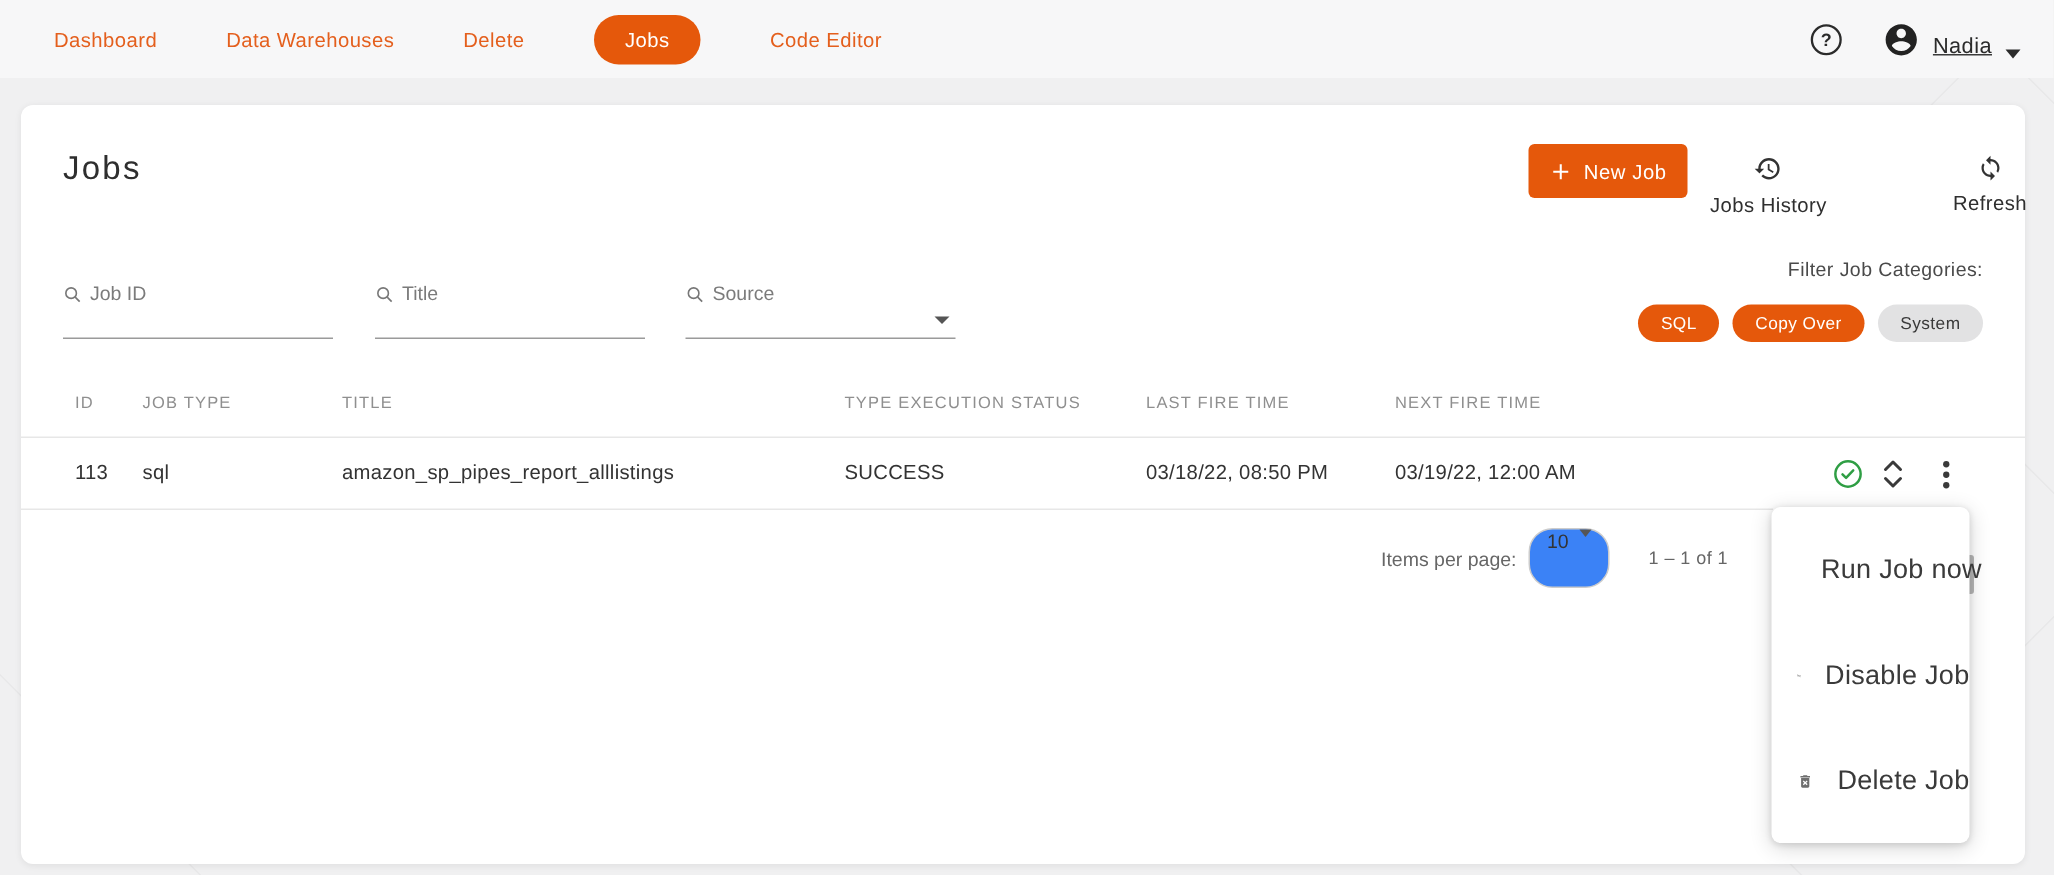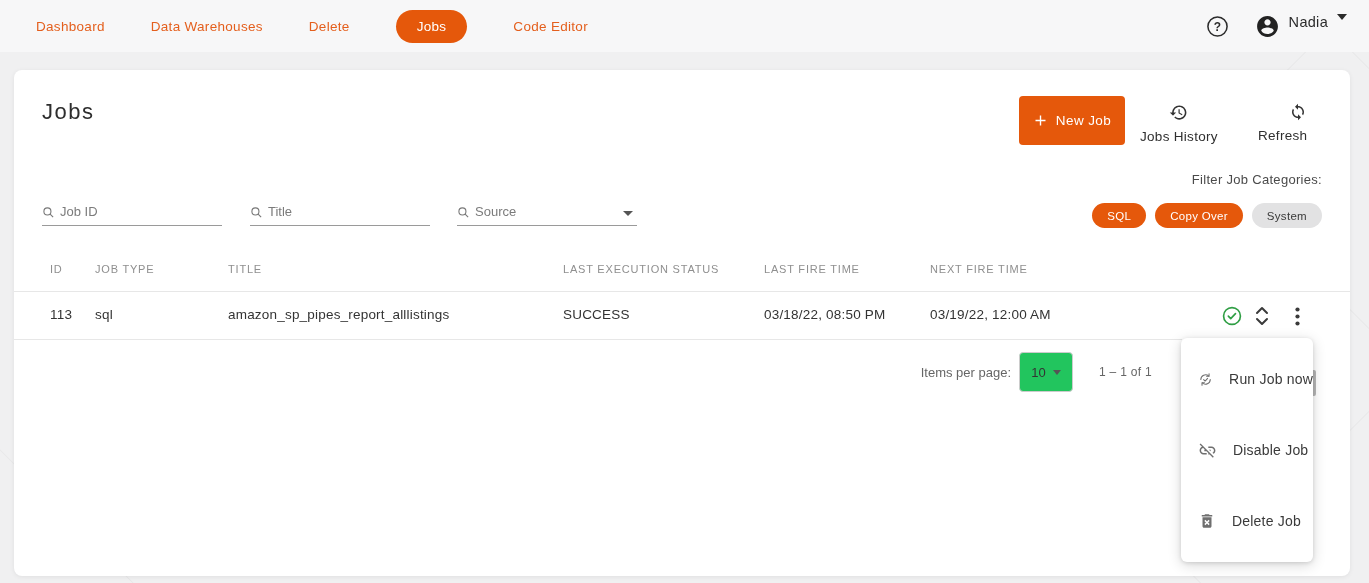--- a/index.html
+++ b/index.html
@@ -8,62 +8,62 @@
   .deco { position:absolute; border:1px solid rgba(0,0,0,0.035); transform:rotate(45deg); border-radius:28px; pointer-events:none; }
 
   
   .topbar { position:absolute; left:0; top:0; width:1369px; height:52px; background:#f7f7f8; display:flex; align-items:center; z-index:2; }
   .brand { display:flex; align-items:center; gap:8px; margin-left:8px; }
   .brand-name { font-size:26px; font-weight:600; letter-spacing:.5px; color:#23244d; margin-top:-4px; }
   .nav { display:flex; align-items:center; margin-left:36px; gap:46px; }
   .nav a { font-size:13.5px; color:#e45f1d; text-decoration:none; letter-spacing:.3px; }
   .nav a.pill { background:#e5580b; color:#fff; padding:9px 21px; border-radius:18px; }
   .top-right { position:absolute; right:22px; top:0; height:52px; display:flex; align-items:center; gap:26px; }
-  .user { display:flex; align-items:flex-start; gap:9px; cursor:pointer; }
+  .user { display:flex; align-items:flex-end; gap:9px; cursor:pointer;text-decoration:underline; }
   .user-name { font-size:14.5px; color:#2b2b2b; letter-spacing:.3px; }
   .caret { width:0; height:0; border-left:5px solid transparent; border-right:5px solid transparent; border-top:6px solid #2b2b2b; }
 
   
   .card { position:absolute; left:14px; top:70px; width:1336px; height:506px; background:#fff; border-radius:8px; box-shadow:0 1px 5px rgba(0,0,0,.07); z-index:1; }
   .page-title { position:absolute; left:28px; top:29px; font-size:22px; letter-spacing:1.5px; color:#2e2e2e; font-weight:400; }
 
-  .btn-new { position:absolute; left:1005px; top:26px; width:106px; height:49px; background:#e5580b; border:none; border-radius:4px; color:#fff; font-size:13.5px; letter-spacing:.4px; display:flex; align-items:center; justify-content:center; gap:8px; cursor:pointer; font-family:inherit; }
+  .btn-new { position:absolute; left:1005px; top:26px; width:106px; height:36px; background:#e5580b; border:none; border-radius:4px; color:#fff; font-size:13.5px; letter-spacing:.4px; display:flex; align-items:center; justify-content:center; gap:8px; cursor:pointer; font-family:inherit; }
   .tool-link { position:absolute; top:33px; display:flex; align-items:center; gap:7px; font-size:13.5px; color:#2f2f2f; cursor:pointer; letter-spacing:.3px;flex-direction:column; }
   .tool-history { left:1126px; }
-  .tool-refresh { left:1244px;align-items:flex-end; }
+  .tool-refresh { left:1288px; }
 
   .filter-label { position:absolute; right:28px; top:102px; font-size:13px; color:#4a4a4a; letter-spacing:.3px; }
   .chips { position:absolute; right:28px; top:133px; display:flex; gap:9px; }
   .chip { height:25px; border-radius:13px; padding:0 15px; display:flex; align-items:center; font-size:11.5px; letter-spacing:.3px; cursor:pointer; }
   .chip.on { background:#e5580b; color:#fff; }
   .chip.off { background:#e2e2e3; color:#3a3a3a; }
 
-  .field { position:absolute; top:126px; width:180px; height:30px; border-bottom:1px solid #9a9a9a; display:flex; align-items:flex-end; padding-bottom:6px; gap:5px; }
+  .field { position:absolute; top:126px; width:180px; height:30px; border-bottom:1px solid #9a9a9a; display:flex; align-items:flex-end; padding-bottom:22px; gap:5px; }
   .field input { border:none; outline:none; width:130px; font-size:13px; color:#444; background:transparent; font-family:inherit; }
   .field input::placeholder { color:#7b7b7b; }
   .field .dd-caret { position:absolute; right:4px; bottom:9px; width:0; height:0; border-left:5px solid transparent; border-right:5px solid transparent; border-top:5px solid #555; }
   .f1 { left:28px; } .f2 { left:236px; } .f3 { left:443px; cursor:pointer; }
 
   .thead { position:absolute; left:0; top:178px; width:1336px; height:44px; border-bottom:1px solid #e7e7e7;text-align:center; }
   .thead span { position:absolute; top:15px; font-size:11px; color:#8f8f8f; letter-spacing:.8px; }
   .trow { position:absolute; left:0; top:222px; width:1168px; height:48px; border-bottom:1px solid #e7e7e7; }
   .trow span { position:absolute; top:15px; font-size:13.5px; color:#333; letter-spacing:.2px; }
   .cx0{left:36px;} .cx1{left:81px;} .cx2{left:214px;} .cx3{left:549px;} .cx4{left:750px;} .cx5{left:916px;}
   .row-ic { position:absolute; top:13px; width:22px; height:22px; display:flex; align-items:center; justify-content:center; cursor:pointer; }
 
   .pag-label { position:absolute; right:339px; top:295px; font-size:13px; color:#666; }
-  .pp-select { position:absolute; left:1005px; top:282px; width:54px; height:40px; border:1px solid #ccc; border-radius:4px; display:flex; align-items:center; justify-content:center; gap:7px; font-size:13px; color:#333; cursor:pointer; background:#22c55e; }
+  .pp-select { position:absolute; left:1005px; top:282px; width:54px; height:40px; border:1px solid #ccc; border-radius:16px; display:flex; align-items:flex-start; justify-content:center; gap:7px; font-size:13px; color:#333; cursor:pointer; background:#3b82f6; }
   .pp-select .caret2 { width:0; height:0; border-left:4.5px solid transparent; border-right:4.5px solid transparent; border-top:5px solid #555; }
   .pag-range { position:absolute; left:1085px; top:295px; width:80px; font-size:12px; color:#666; letter-spacing:.3px; }
   .pag-partial { position:absolute; left:1297px; top:300px; width:5px; height:26px; background:#b7b7b7; border-radius:2px; }
 
   
   .menu { position:absolute; left:1181px; top:338px; width:132px; height:224px; background:#fff; border-radius:6px; box-shadow:0 3px 14px rgba(0,0,0,.16), 0 1px 4px rgba(0,0,0,.12); z-index:5; display:flex; flex-direction:column; padding:6px 0; }
   .mi { flex:1; display:flex; align-items:center; gap:16px; padding-left:17px; cursor:pointer; }
-  .mi .lbl { font-size:14px; color:#3a3a3a; letter-spacing:.2px; white-space:nowrap; }
+  .mi .lbl { font-size:18px; color:#3a3a3a; letter-spacing:.2px; white-space:nowrap; }
   svg { display:block; }
 </style>
 </head>
 <body>
 
 <div class="deco" style="width:300px;height:300px;right:-110px;top:90px;"></div>
 <div class="deco" style="width:300px;height:300px;right:-90px;top:330px;"></div>
 <div class="deco" style="width:260px;height:260px;left:-150px;bottom:-160px;"></div>
 
 <div class="topbar">
@@ -140,21 +140,21 @@
         <path d="M15 15l5.5 5.5" stroke="#777" stroke-width="2"></path>
     </svg>
     <input placeholder="Source" style="">
     <span class="dd-caret"></span>
   </div>
 
   <div class="thead">
     <span class="cx0">ID</span>
     <span class="cx1">JOB TYPE</span>
     <span class="cx2">TITLE</span>
-    <span class="cx3">LAST EXECUTION STATUS</span>
+    <span class="cx3">TYPE EXECUTION STATUS</span>
     <span class="cx4">LAST FIRE TIME</span>
     <span class="cx5">NEXT FIRE TIME</span>
   </div>
 
   <div class="trow">
     <span class="cx0">113</span>
     <span class="cx1">sql</span>
     <span class="cx2">amazon_sp_pipes_report_alllistings</span>
     <span class="cx3">SUCCESS</span>
     <span class="cx4">03/18/22, 08:50 PM</span>

